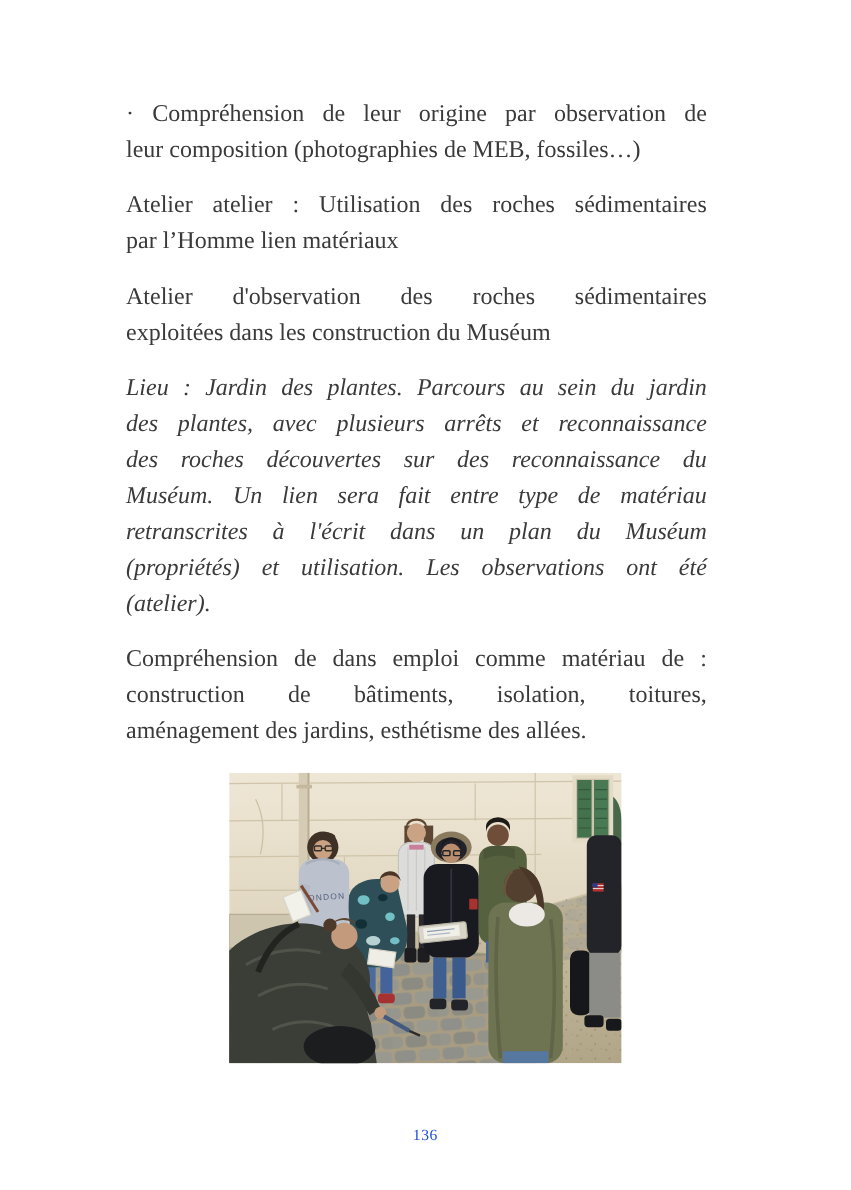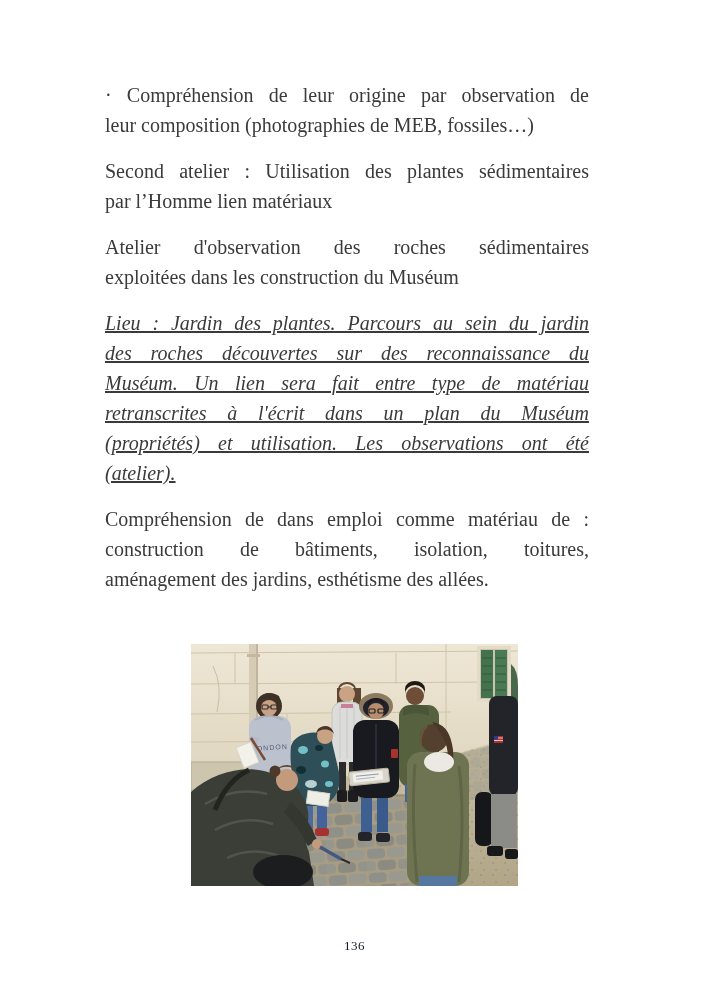--- a/index.html
+++ b/index.html
@@ -20,60 +20,61 @@
   }
   .para { margin: 0 16px 16px 0; }
   .line {
     font-size: 20px;
     line-height: 30px;
     height: 30px;
     text-align: justify;
     text-align-last: justify;
   }
   .line.last { text-align-last: left; }
-  .para.italic .line { font-style: italic; text-decoration: underline; }
+  .para.italic .line { font-style: italic; }
   .photo-frame {
     position: absolute;
     left: 191px;
     top: 644px;
     width: 327px;
     height: 242px;
   }
   .photo-frame svg { display: block; width: 327px; height: 242px; }
   .page-number {
     position: absolute;
     left: 0;
     right: 0;
     bottom: 38px;
     text-align: center;
     font-size: 13px;
-    color: #0f172a;
+    color: #1d4ed8;
     letter-spacing: 0.5px;
   }
 </style>
 </head>
 <body>
 
 <div class="page">
 
   <div class="text-block">
       <div class="para">
         <div class="line">· Compréhension de leur origine par observation de</div>
         <div class="line last">leur composition (photographies de MEB, fossiles…)</div>
       </div>
       <div class="para">
-        <div class="line">Second atelier : Utilisation des plantes sédimentaires</div>
+        <div class="line">Atelier atelier : Utilisation des roches sédimentaires</div>
         <div class="line last">par l’Homme lien matériaux</div>
       </div>
       <div class="para">
         <div class="line">Atelier d'observation des roches sédimentaires</div>
         <div class="line last">exploitées dans les construction du Muséum</div>
       </div>
       <div class="para italic">
         <div class="line">Lieu : Jardin des plantes. Parcours au sein du jardin</div>
+        <div class="line">des plantes, avec plusieurs arrêts et reconnaissance</div>
         <div class="line">des roches découvertes sur des reconnaissance du</div>
         <div class="line">Muséum. Un lien sera fait entre type de matériau</div>
         <div class="line">retranscrites à l'écrit dans un plan du Muséum</div>
         <div class="line">(propriétés) et utilisation. Les observations ont été</div>
         <div class="line last">(atelier).</div>
       </div>
       <div class="para">
         <div class="line">Compréhension de dans emploi comme matériau de :</div>
         <div class="line">construction de bâtiments, isolation, toitures,</div>
         <div class="line last">aménagement des jardins, esthétisme des allées.</div>

